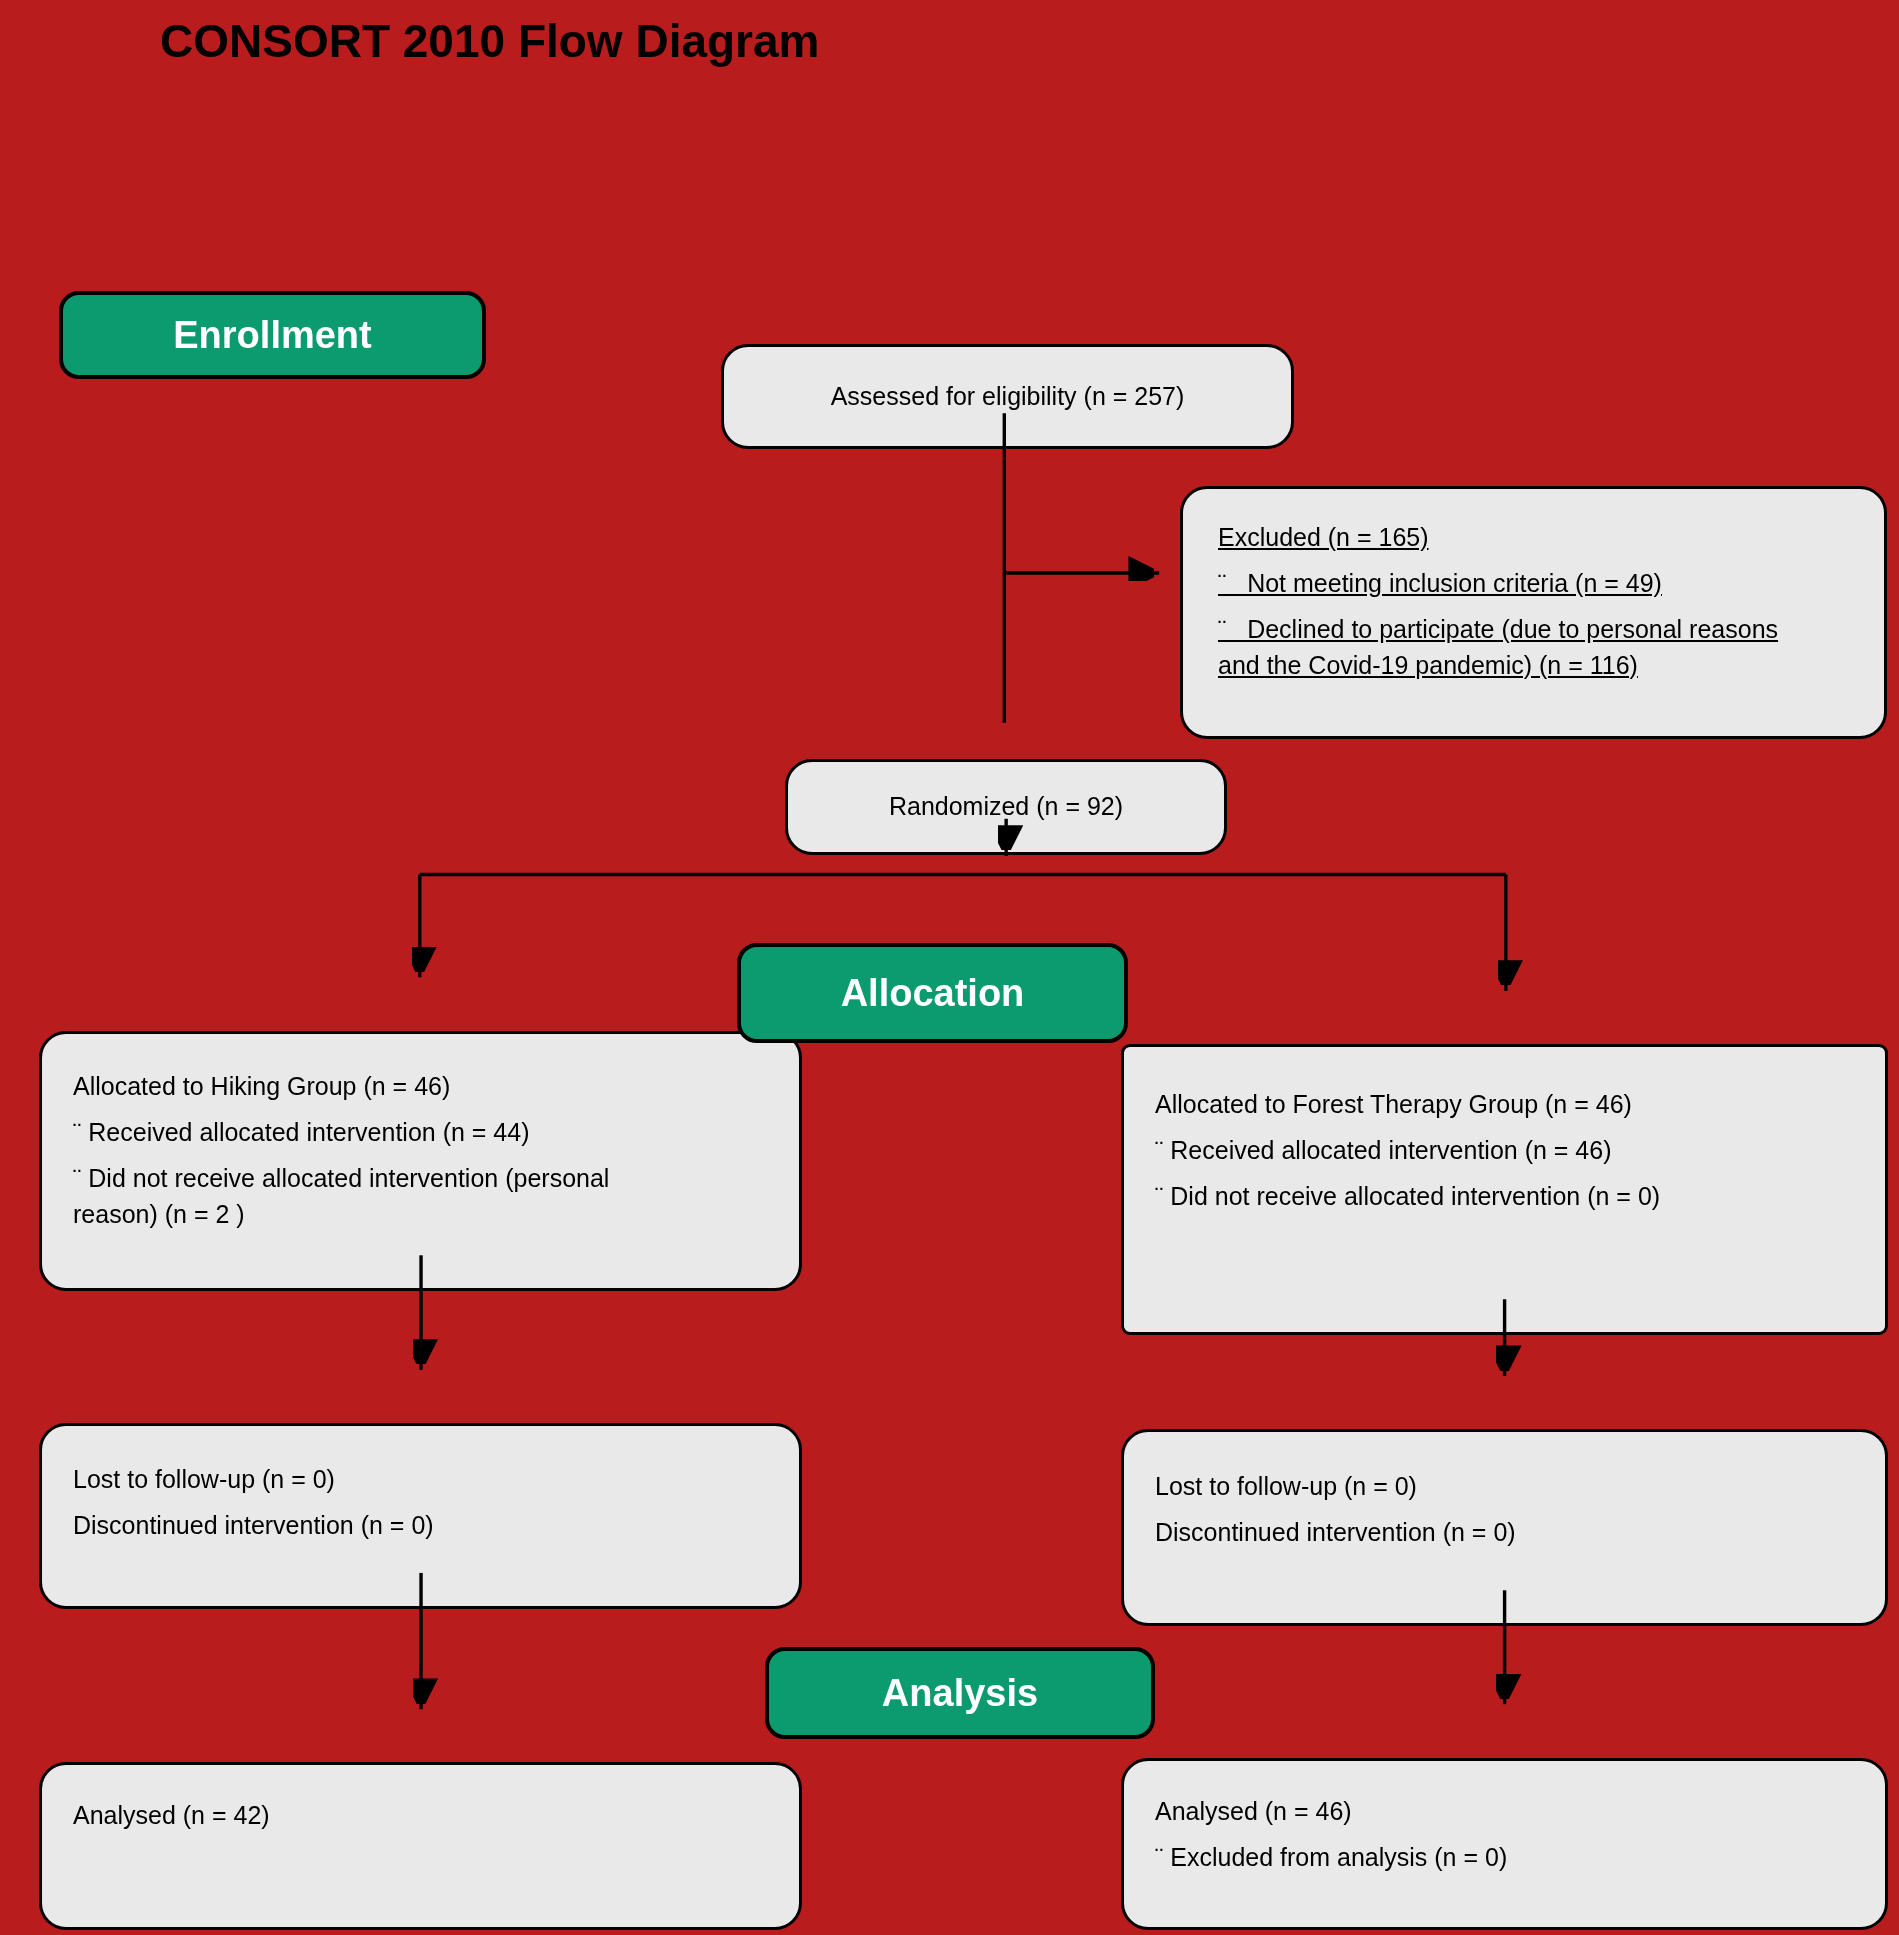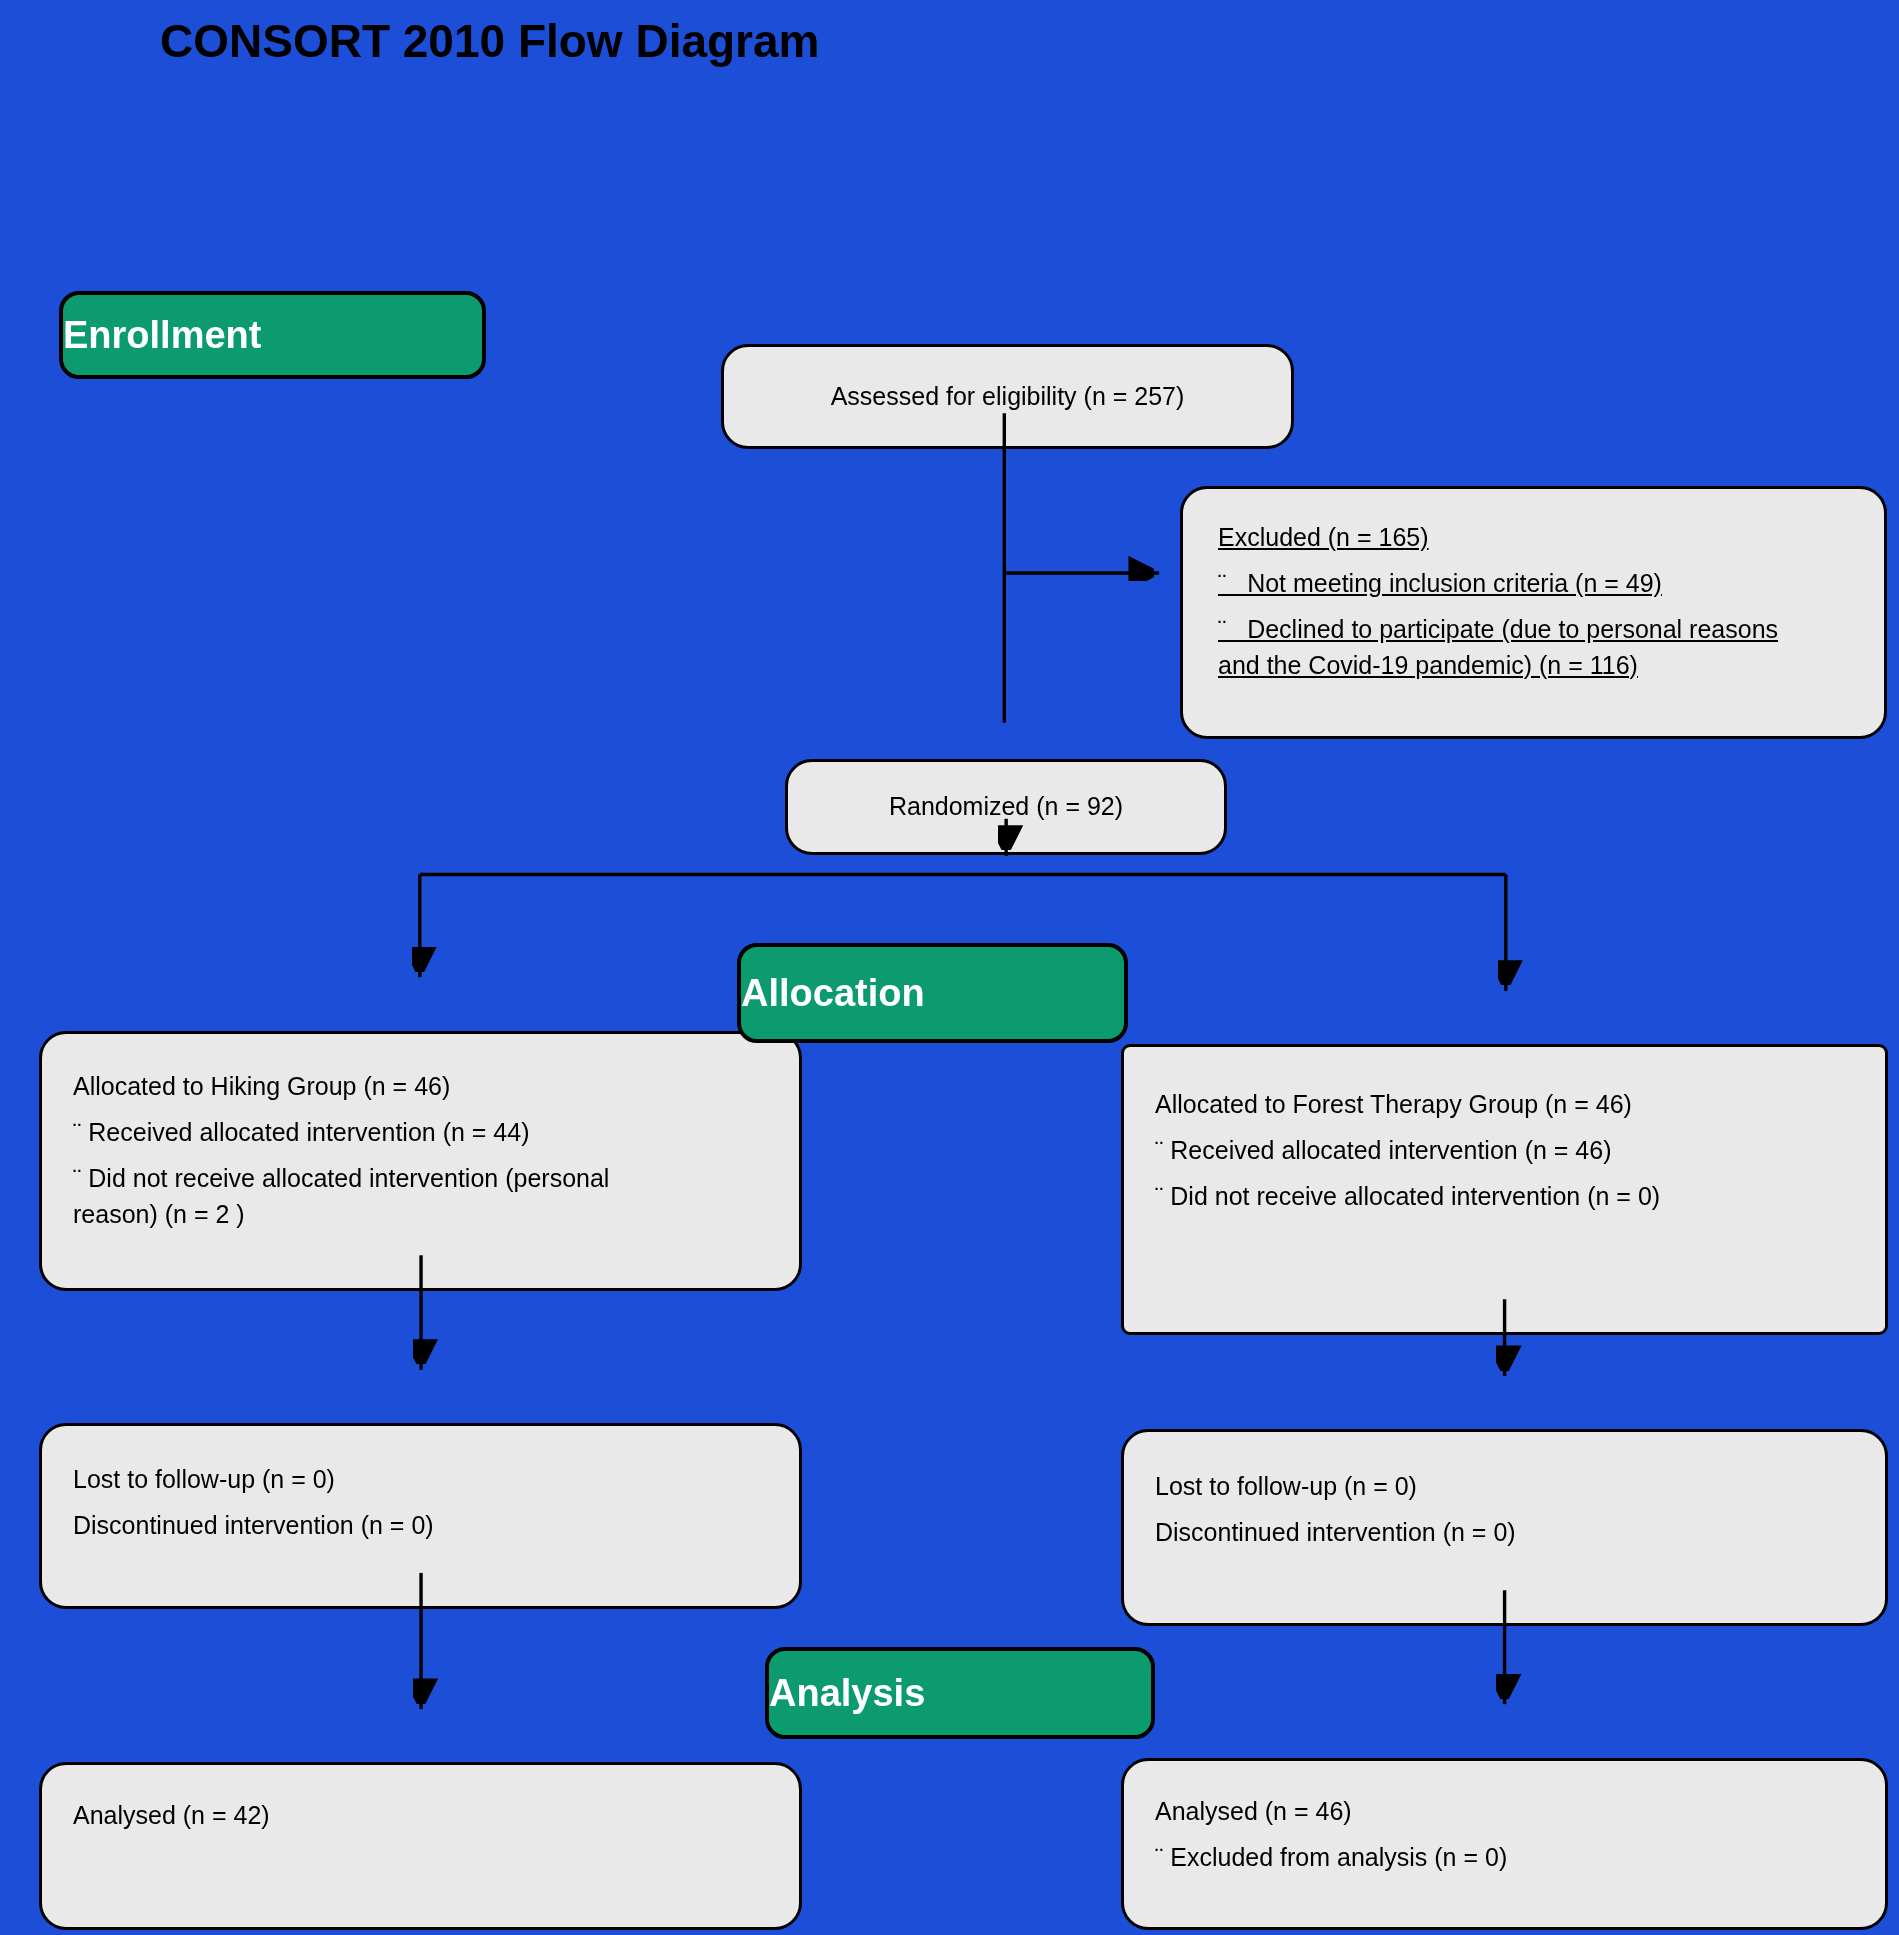--- a/index.html
+++ b/index.html
@@ -1,19 +1,19 @@
 <!DOCTYPE html>
 <html style="--stage-green: #0c9b6e; --box-fill: #e9e9e9; --box-border: #000000; --text: #000000;font-size:10px"><head>
 <meta charset="utf-8">
 <style>
   html,body{margin:0;padding:0;background:#ffffff;}
   .canvas{
     position:relative;
     width:1899px;height:1936px;
-    background:#1d4ed8;
+    background:#b91c1c;
     font-family:"Liberation Sans", sans-serif;
     color:var(--text,#000);
     overflow:hidden;
   }
   .title{
     position:absolute;left:160px;top:13.6px;
     font-size:46px;font-weight:bold;letter-spacing:0px;color:#000;
   }
   
   .bx{
@@ -39,21 +39,21 @@
   #bx-an-l      {left:39px;  top:1726px;width:763px;height:168px;padding:33px 104px 18.6px 31px;}
   #bx-an-r      {left:1121px;top:1722px;width:767px;height:172px;padding:33px 30px 18.6px 31px;}
 
   
   .stage{
     position:absolute;
     background:var(--stage-green,#0c9b6e);
     border:4.3px solid #000;
     border-radius:20px;
     color:#fff;font-weight:bold;font-size:38px;
-    display:flex;align-items:center;justify-content:flex-start;
+    display:flex;align-items:center;justify-content:center;
     box-sizing:border-box;
     z-index:5;
   }
   #st-enroll{left:59px; top:291px; width:427px;height:88px;}
   #st-alloc {left:737px;top:943px;width:391px;height:100px;}
   #st-fu    {left:759px;top:1315px;width:393px;height:97px;}
   #st-an    {left:765px;top:1647px;width:390px;height:92px;}
 
   .connectors{
     position:absolute;left:0;top:0;z-index:3;pointer-events:none;

